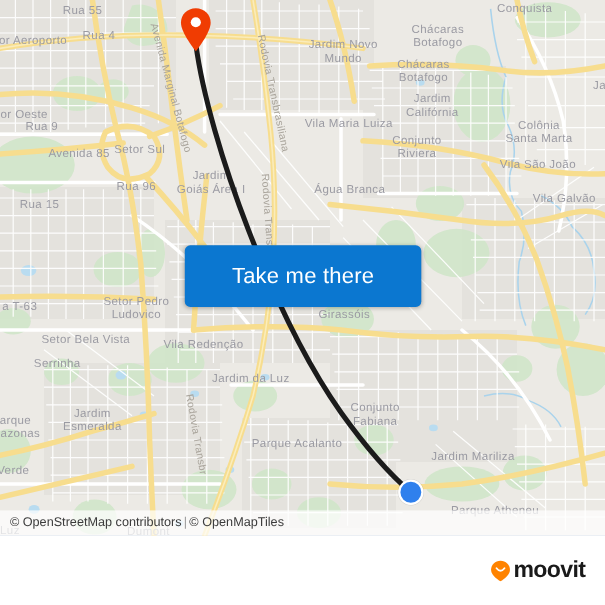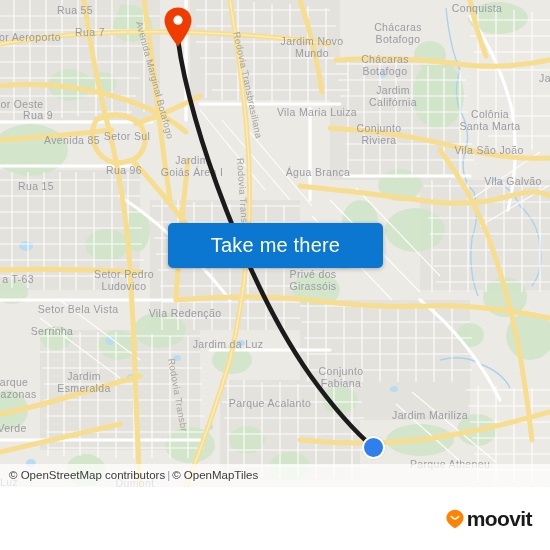--- a/index.html
+++ b/index.html
@@ -78,21 +78,21 @@
     background: #2f80ED;
     border: 2.5px solid #ffffff;
     box-sizing: border-box;
     box-shadow: 0 0 0 0.5px rgba(0,0,0,0.10);
   }
 
   
   #take-me-there {
     position: absolute;
     left: 168px; top: 223px;
-    width: 215px; height: 45px;
+    width: 215px; height: 56px;
     background: #0b77d0;
     border: none;
     border-radius: 5px;
     color: #ffffff;
     font-size: 20px;
     font-family: "Liberation Sans", sans-serif;
     letter-spacing: 0.2px;
     cursor: pointer;
     box-shadow: 0 1px 4px rgba(0,0,0,0.28);
     padding: 0;
@@ -322,21 +322,21 @@
         <g stroke="#fbeec0" stroke-width="1.4" fill="none" opacity="0.9">
           <path d="M0 44 Q80 30 176 32 Q260 34 330 44"></path>
           <path d="M230 0 Q240 60 246 120 Q252 180 248 240 Q244 300 230 360 Q212 420 186 487"></path>
         </g>
       </g>
     </svg>
 
     <div id="place-labels">
         <div class="place" style="left: 75px; top: 10px;">Rua 55</div>
         <div class="place" style="left: 477px; top: 8px;">Conquista</div>
-        <div class="place" style="left: 90px; top: 32px;">Rua 7</div>
+        <div class="place" style="left: 90px; top: 32px;">Rua 4</div>
         <div class="place" style="left: 398px; top: 33px;">Chácaras
 Botafogo</div>
         <div class="place" style="left: 312px; top: 47px;">Jardim Novo
 Mundo</div>
         <div class="place" style="left: 30px; top: 37px;">or Aeroporto</div>
         <div class="place" style="left: 385px; top: 65px;">Chácaras
 Botafogo</div>
         <div class="place" style="left: 545px; top: 78px;">Ja</div>
         <div class="place" style="left: 393px; top: 96px;">Jardim
 Califórnia</div>

